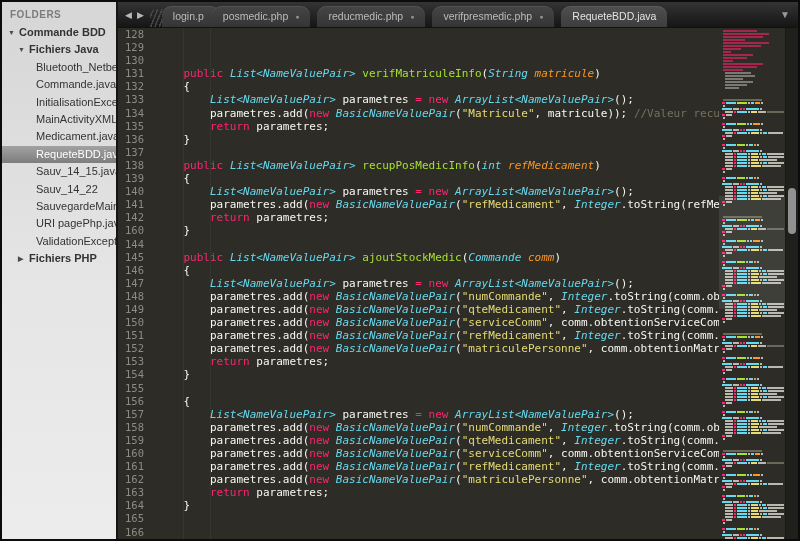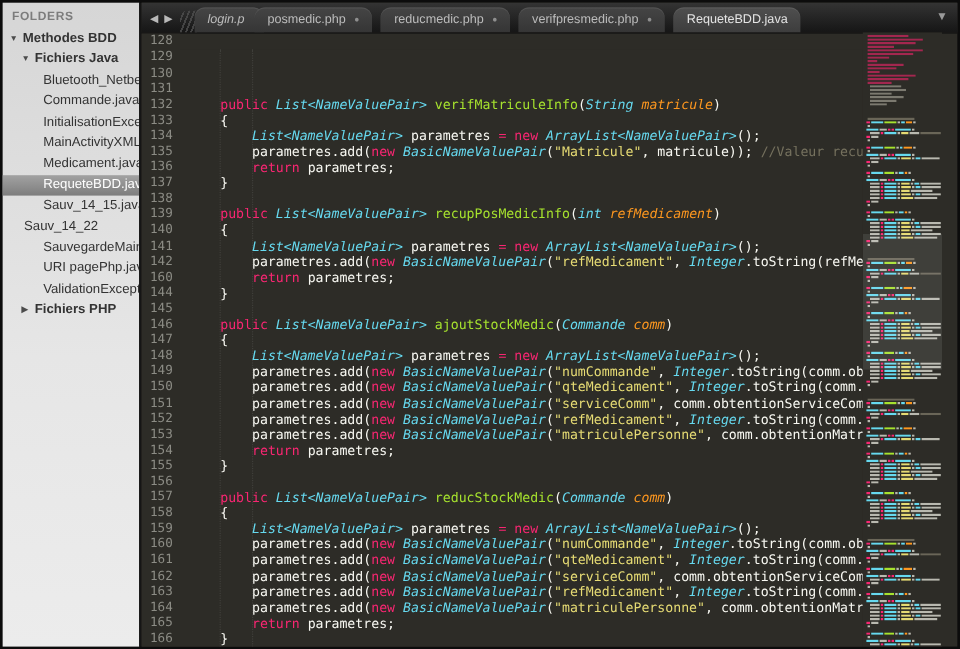--- a/index.html
+++ b/index.html
@@ -51,31 +51,31 @@
   .tabs { display:flex; align-items:flex-end; height:100%; overflow:hidden; flex:1; min-width:0; }
   .tab {
     height:21px; line-height:20px; padding:0 11px;
     background:linear-gradient(#454545,#353535);
     border-radius:9px 9px 0 0;
     color:#bcbcbc; font-size:10.5px; white-space:nowrap;
     margin-right:7px; flex:none; cursor:pointer;
     box-shadow:inset 0 1px 0 rgba(255,255,255,.08);
     position:relative;
   }
-  .tab.partial { width:58px; overflow:hidden; margin-right:-8px; z-index:1;font-style:italic; }
+  .tab.partial { width:58px; overflow:hidden; margin-right:-8px; z-index:1; }
   .tab.over { z-index:2; }
   .tab.active { background:linear-gradient(#4f4f4f,#3d3d3d); color:#e4e4e4; z-index:3; }
   .tab .ind-dot { font-size:7px; color:#8f8f8f; margin-left:7px; vertical-align:1px; }
   .tab .ind-close { font-size:11px; color:#9a9a9a; margin-left:7px; cursor:pointer; }
   .overflow-btn {
     flex:none; width:26px; text-align:center; color:#9a9a9a;
     font-size:10px; align-self:center; cursor:pointer;
   }
   
-  .code-wrap { flex:1; display:flex; min-height:0; position:relative;align-items:flex-end; }
+  .code-wrap { flex:1; display:flex; min-height:0; position:relative; }
   .gutter {
     width:32px; flex:none; text-align:right; padding-right:6px;
     font-family:"DejaVu Sans Mono", monospace; font-size:10.5px;
     color:#8c8c85; background:#2d2c27;
   }
   .gutter div, .code .cl { height:13.1px; line-height:13.1px; }
   .code {
     flex:1; min-width:0; overflow:hidden; position:relative;
     font-family:"DejaVu Sans Mono", monospace; font-size:11px;
     padding-left:7px; background:#2d2c27; cursor:text;
@@ -108,30 +108,30 @@
   }
 </style>
 </head>
 <body>
 
 <div class="window">
 
   <div class="sidebar">
     <div class="sb-header">FOLDERS</div>
     <div id="tree">
-        <div class="sb-row sb-bold" style="padding-left: 6px;"><span class="disc">▼</span><span>Methodes BDD</span></div>
+        <div class="sb-row sb-bold" style="padding-left: 6px;"><span class="disc">▼</span><span>Commande BDD</span></div>
         <div class="sb-row sb-bold" style="padding-left: 16px;"><span class="disc">▼</span><span>Fichiers Java</span></div>
         <div class="sb-row" style="padding-left: 34px;"><span>Bluetooth_Netbea</span></div>
         <div class="sb-row" style="padding-left: 34px;"><span>Commande.java</span></div>
         <div class="sb-row" style="padding-left: 34px;"><span>InitialisationExcep</span></div>
         <div class="sb-row" style="padding-left: 34px;"><span>MainActivityXML.x</span></div>
         <div class="sb-row" style="padding-left: 34px;"><span>Medicament.java</span></div>
         <div class="sb-row sel" style="padding-left: 34px;"><span>RequeteBDD.java</span></div>
         <div class="sb-row" style="padding-left: 34px;"><span>Sauv_14_15.java</span></div>
-        <div class="sb-row" style="padding-left: 18px;"><span>Sauv_14_22</span></div>
+        <div class="sb-row" style="padding-left: 34px;"><span>Sauv_14_22</span></div>
         <div class="sb-row" style="padding-left: 34px;"><span>SauvegardeMainA</span></div>
         <div class="sb-row" style="padding-left: 34px;"><span>URI pagePhp.java</span></div>
         <div class="sb-row" style="padding-left: 34px;"><span>ValidationExceptio</span></div>
         <div class="sb-row sb-bold" style="padding-left: 16px;"><span class="disc">▶</span><span>Fichiers PHP</span></div>
       </div>
   </div>
 
   <div class="editor">
 
     <div class="tabbar">
@@ -216,21 +216,20 @@
           <div class="cl"><span class="tok-w">    {</span></div>
           <div class="cl"><span class="tok-w">        </span><span class="tok-t">List&lt;NameValuePair&gt;</span><span class="tok-w"> parametres </span><span class="tok-o">=</span><span class="tok-w"> </span><span class="tok-k">new</span><span class="tok-w"> </span><span class="tok-t">ArrayList&lt;NameValuePair&gt;</span><span class="tok-w">();</span></div>
           <div class="cl"><span class="tok-w">        parametres.add(</span><span class="tok-k">new</span><span class="tok-w"> </span><span class="tok-t">BasicNameValuePair</span><span class="tok-w">(</span><span class="tok-s">"numCommande"</span><span class="tok-w">, </span><span class="tok-t">Integer</span><span class="tok-w">.toString(comm.obtentionNumCommande())));</span></div>
           <div class="cl"><span class="tok-w">        parametres.add(</span><span class="tok-k">new</span><span class="tok-w"> </span><span class="tok-t">BasicNameValuePair</span><span class="tok-w">(</span><span class="tok-s">"qteMedicament"</span><span class="tok-w">, </span><span class="tok-t">Integer</span><span class="tok-w">.toString(comm.obtentionQteMedicament())));</span></div>
           <div class="cl"><span class="tok-w">        parametres.add(</span><span class="tok-k">new</span><span class="tok-w"> </span><span class="tok-t">BasicNameValuePair</span><span class="tok-w">(</span><span class="tok-s">"serviceComm"</span><span class="tok-w">, comm.obtentionServiceComm()));</span></div>
           <div class="cl"><span class="tok-w">        parametres.add(</span><span class="tok-k">new</span><span class="tok-w"> </span><span class="tok-t">BasicNameValuePair</span><span class="tok-w">(</span><span class="tok-s">"refMedicament"</span><span class="tok-w">, </span><span class="tok-t">Integer</span><span class="tok-w">.toString(comm.obtentionRefMedicament())));</span></div>
           <div class="cl"><span class="tok-w">        parametres.add(</span><span class="tok-k">new</span><span class="tok-w"> </span><span class="tok-t">BasicNameValuePair</span><span class="tok-w">(</span><span class="tok-s">"matriculePersonne"</span><span class="tok-w">, comm.obtentionMatriPersonne()));</span></div>
           <div class="cl"><span class="tok-w">        </span><span class="tok-k">return</span><span class="tok-w"> parametres;</span></div>
           <div class="cl"><span class="tok-w">    }</span></div>
           <div class="cl"></div>
-          <div class="cl"><span class="tok-w">    </span><span class="tok-k">public</span><span class="tok-w"> </span><span class="tok-t">List&lt;NameValuePair&gt;</span><span class="tok-w"> </span><span class="tok-f">reducStockMedic</span><span class="tok-w">(</span><span class="tok-t">Commande</span><span class="tok-w"> </span><span class="tok-p">comm</span><span class="tok-w">)</span></div>
           <div class="cl"><span class="tok-w">    {</span></div>
           <div class="cl"><span class="tok-w">        </span><span class="tok-t">List&lt;NameValuePair&gt;</span><span class="tok-w"> parametres </span><span class="tok-o">=</span><span class="tok-w"> </span><span class="tok-k">new</span><span class="tok-w"> </span><span class="tok-t">ArrayList&lt;NameValuePair&gt;</span><span class="tok-w">();</span></div>
           <div class="cl"><span class="tok-w">        parametres.add(</span><span class="tok-k">new</span><span class="tok-w"> </span><span class="tok-t">BasicNameValuePair</span><span class="tok-w">(</span><span class="tok-s">"numCommande"</span><span class="tok-w">, </span><span class="tok-t">Integer</span><span class="tok-w">.toString(comm.obtentionNumCommande())));</span></div>
           <div class="cl"><span class="tok-w">        parametres.add(</span><span class="tok-k">new</span><span class="tok-w"> </span><span class="tok-t">BasicNameValuePair</span><span class="tok-w">(</span><span class="tok-s">"qteMedicament"</span><span class="tok-w">, </span><span class="tok-t">Integer</span><span class="tok-w">.toString(comm.obtentionQteMedicament())));</span></div>
           <div class="cl"><span class="tok-w">        parametres.add(</span><span class="tok-k">new</span><span class="tok-w"> </span><span class="tok-t">BasicNameValuePair</span><span class="tok-w">(</span><span class="tok-s">"serviceComm"</span><span class="tok-w">, comm.obtentionServiceComm()));</span></div>
           <div class="cl"><span class="tok-w">        parametres.add(</span><span class="tok-k">new</span><span class="tok-w"> </span><span class="tok-t">BasicNameValuePair</span><span class="tok-w">(</span><span class="tok-s">"refMedicament"</span><span class="tok-w">, </span><span class="tok-t">Integer</span><span class="tok-w">.toString(comm.obtentionRefMedicament())));</span></div>
           <div class="cl"><span class="tok-w">        parametres.add(</span><span class="tok-k">new</span><span class="tok-w"> </span><span class="tok-t">BasicNameValuePair</span><span class="tok-w">(</span><span class="tok-s">"matriculePersonne"</span><span class="tok-w">, comm.obtentionMatriPersonne()));</span></div>
           <div class="cl"><span class="tok-w">        </span><span class="tok-k">return</span><span class="tok-w"> parametres;</span></div>
           <div class="cl"><span class="tok-w">    }</span></div>
         </div>

